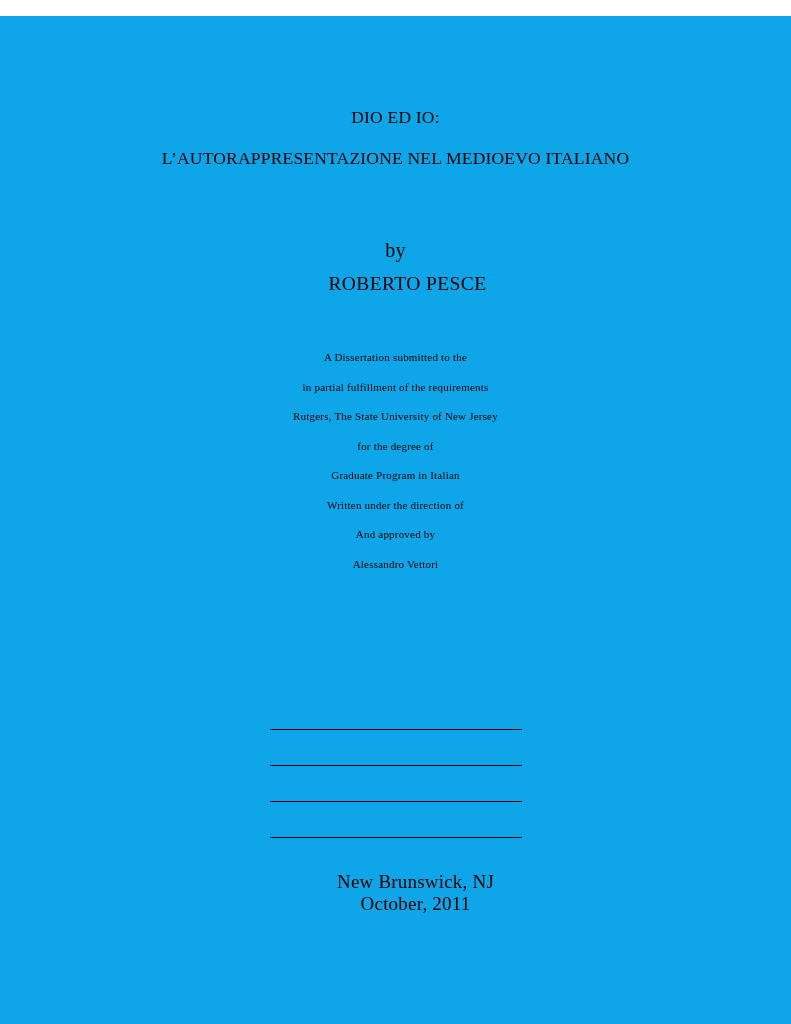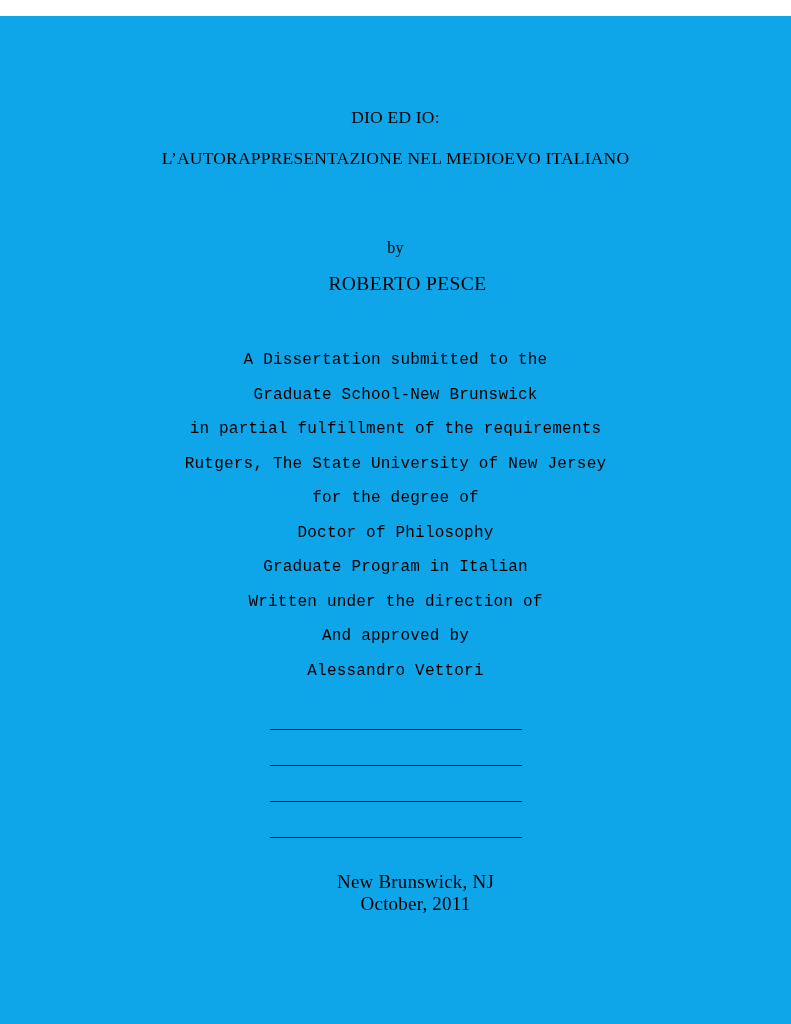--- a/index.html
+++ b/index.html
@@ -28,25 +28,25 @@
     text-align: center;
   }
   .line {
     font-size: 17.5px;
     line-height: 1;
     letter-spacing: 0.2px;
   }
   
   .t-title1 { position: absolute; top: 93px;  left: 0; width: 100%; }
   .t-title2 { position: absolute; top: 134px; left: 0; width: 100%; text-align: center; }
-  .t-by     { position: absolute; top: 224px; left: 0; width: 100%; font-size: 16px; }
+  .t-by     { position: absolute; top: 224px; left: 0; width: 100%; font-size: 20px; }
   .t-author { position: absolute; top: 258px; left: 12px; width: 100%; font-size: 19.5px; letter-spacing: 0.4px; }
 
   .block-body { position: absolute; top: 336px; left: 0; width: 100%; }
-  .block-body .line { margin-bottom: 18.5px; font-size: 16px; font-family: Liberation Mono, monospace; }
+  .block-body .line { margin-bottom: 18.5px; font-size: 11px; }
 
   .rules { position: absolute; top: 700px; left: 0; width: 100%; }
   .rule-row {
     height: 36px;
   }
   .rule {
     display: inline-block;
     width: 252px;
     border-bottom: 1.3px solid #000;
     height: 12px;
@@ -61,25 +61,23 @@
   <div class="content">
 
     <div class="line t-title1">DIO ED IO:</div>
     <div class="line t-title2">L’AUTORAPPRESENTAZIONE NEL MEDIOEVO ITALIANO</div>
 
     <div class="line t-by">by</div>
     <div class="line t-author">ROBERTO PESCE</div>
 
     <div class="block-body">
       <div class="line">A Dissertation submitted to the</div>
-      <div class="line">Graduate School-New Brunswick</div>
       <div class="line">in partial fulfillment of the requirements</div>
       <div class="line">Rutgers, The State University of New Jersey</div>
       <div class="line">for the degree of</div>
-      <div class="line">Doctor of Philosophy</div>
       <div class="line">Graduate Program in Italian</div>
       <div class="line">Written under the direction of</div>
       <div class="line">And approved by</div>
       <div class="line">Alessandro Vettori</div>
     </div>
 
     <div class="rules">
       <div class="rule-row"><span class="rule"></span></div>
       <div class="rule-row"><span class="rule"></span></div>
       <div class="rule-row"><span class="rule"></span></div>

